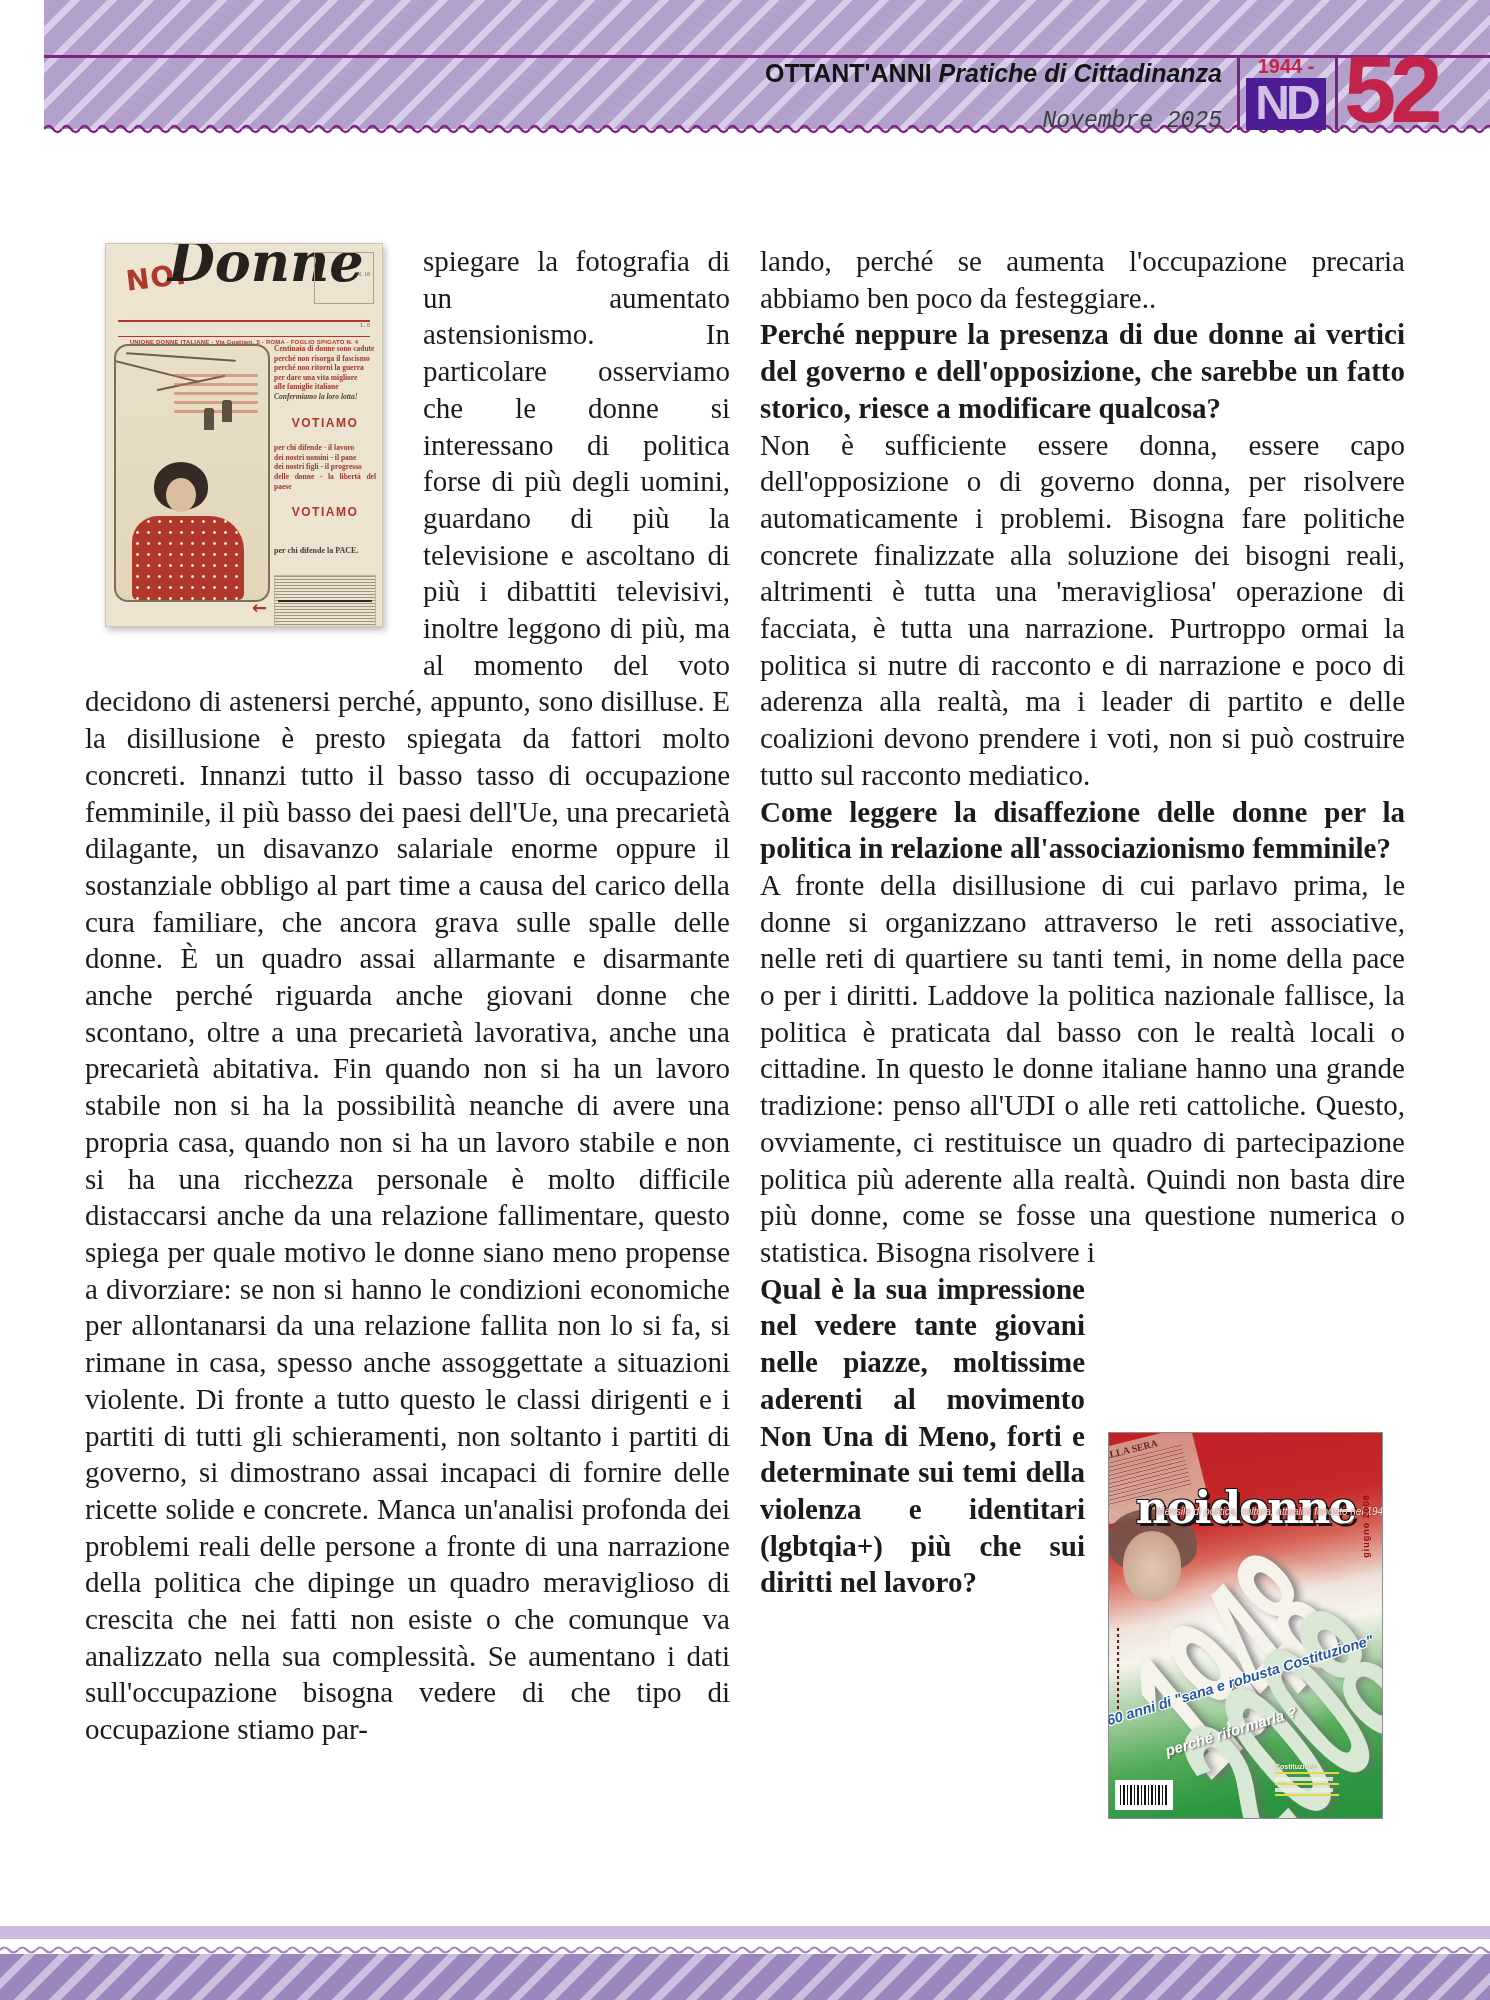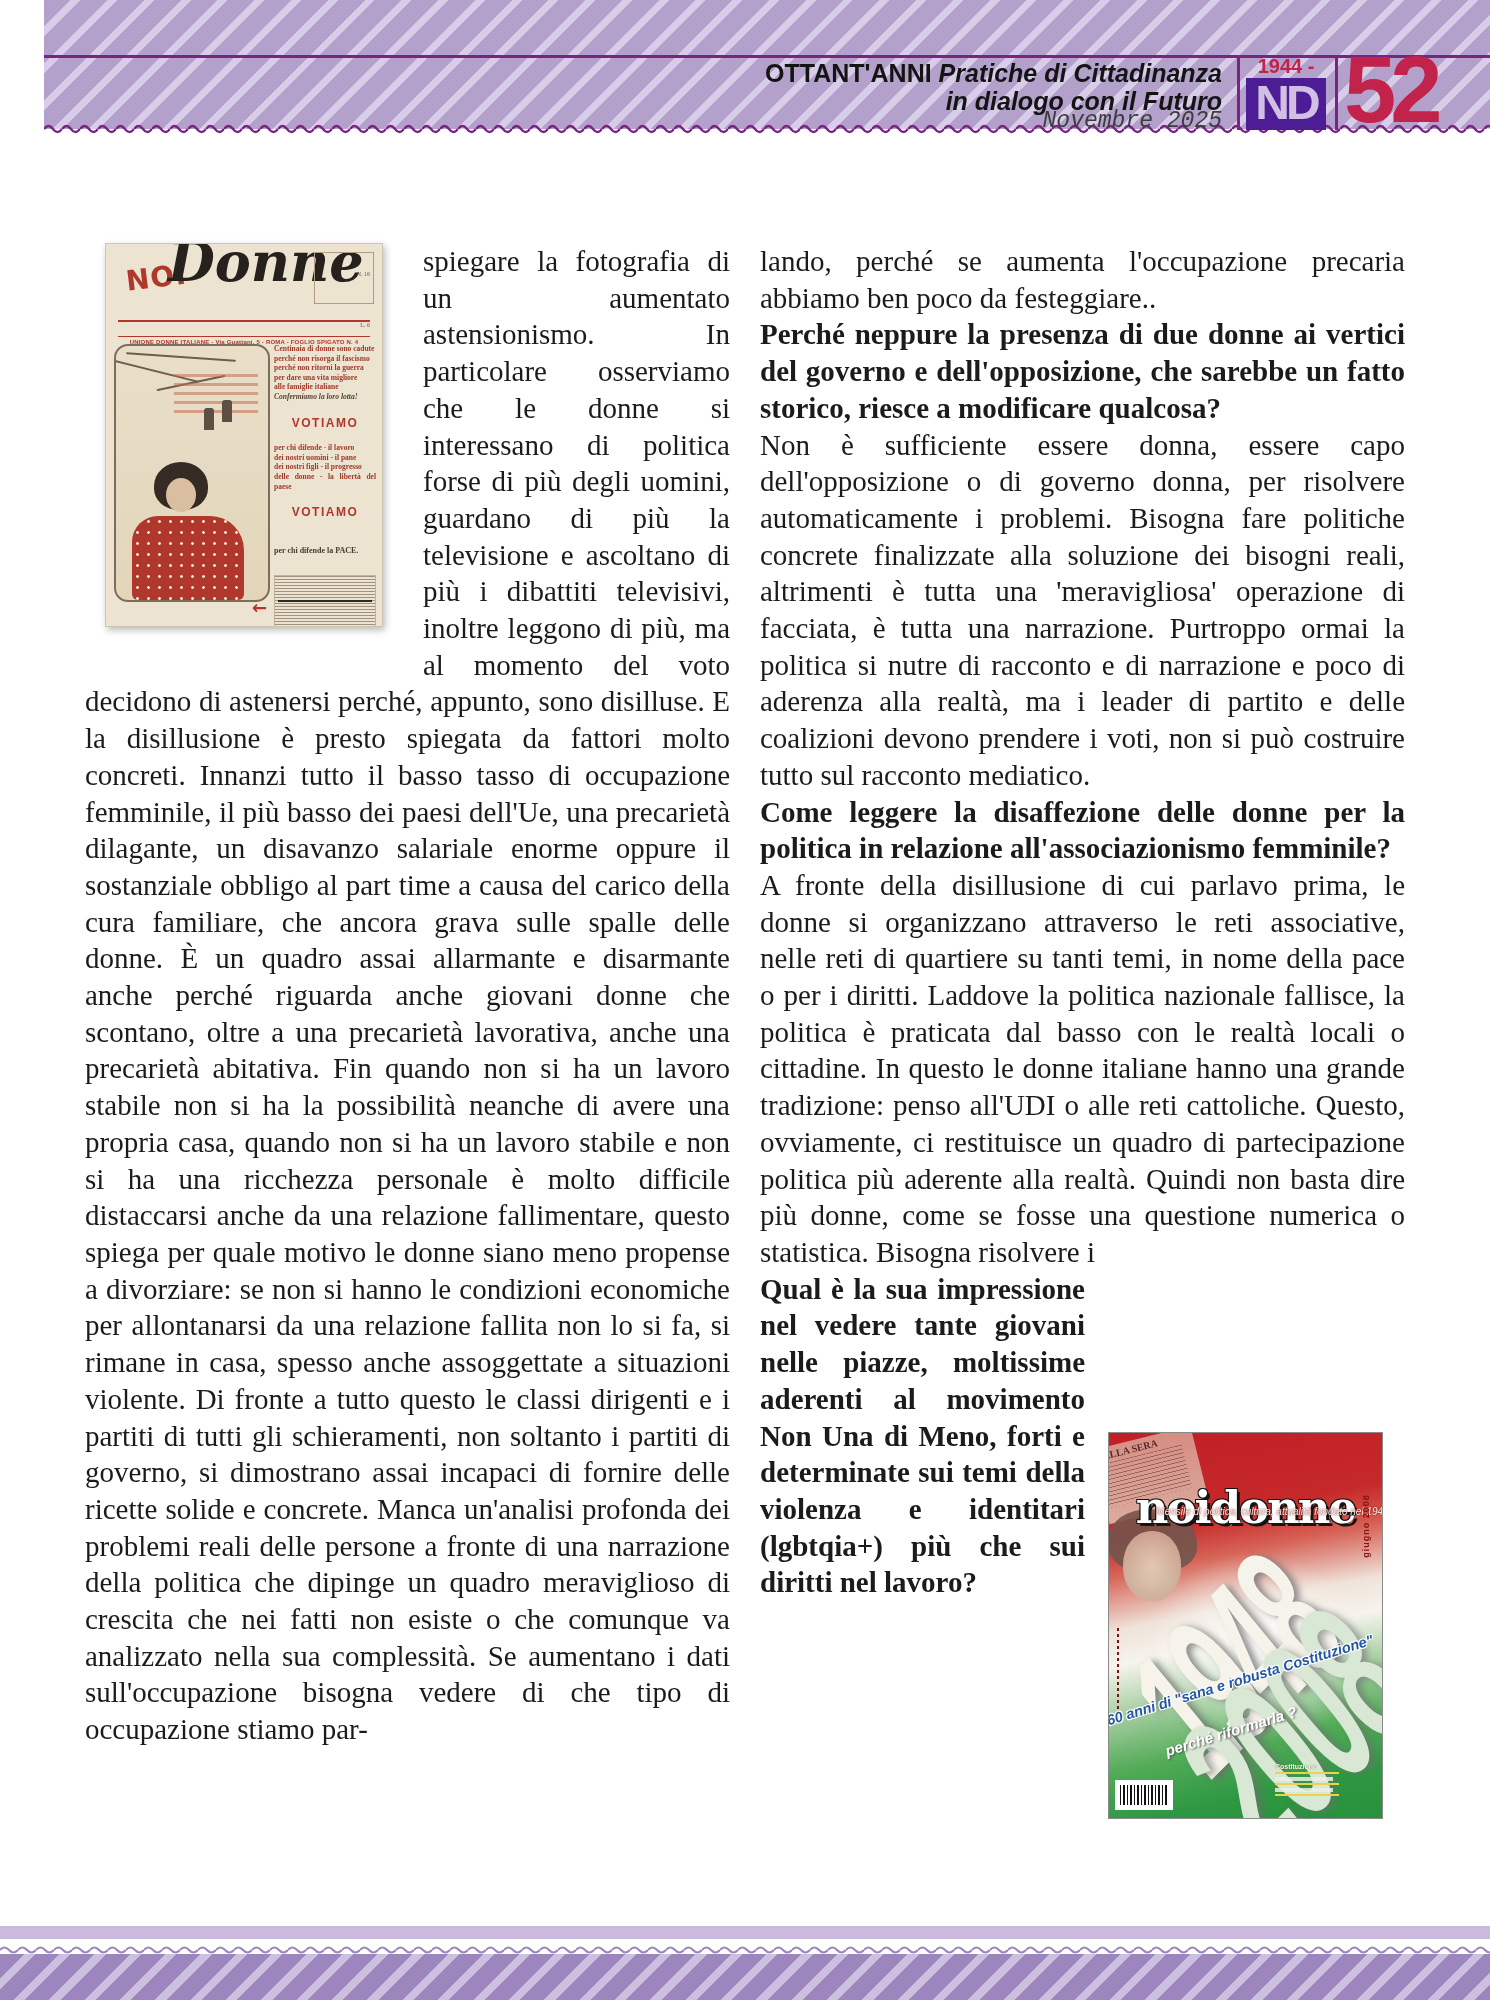--- a/index.html
+++ b/index.html
@@ -149,21 +149,20 @@
           <path d="M0 7 Q4.5 1 9 7 Q13.5 13 18 7" fill="none" stroke="#7b2382" stroke-width="2.4"></path>
         </pattern>
       </defs>
       <rect width="1490" height="14" fill="url(#wavepat)"></rect>
     </svg>
     <div class="hdr-title">
       <div>
         <span>OTTANT'ANNI</span>
         <span class="it">Pratiche di Cittadinanza</span>
       </div>
-      <div class="it">in dialogo con il Futuro</div>
     </div>
     <div class="hdr-date">Novembre 2025</div>
     <div class="sep sep1"></div>
     <div class="hdr-years">1944 - 2024</div>
     <div class="nd-box">
       <span>ND</span>
     </div>
     <div class="sep sep2"></div>
     <div class="page-num">52</div>
   </div>

